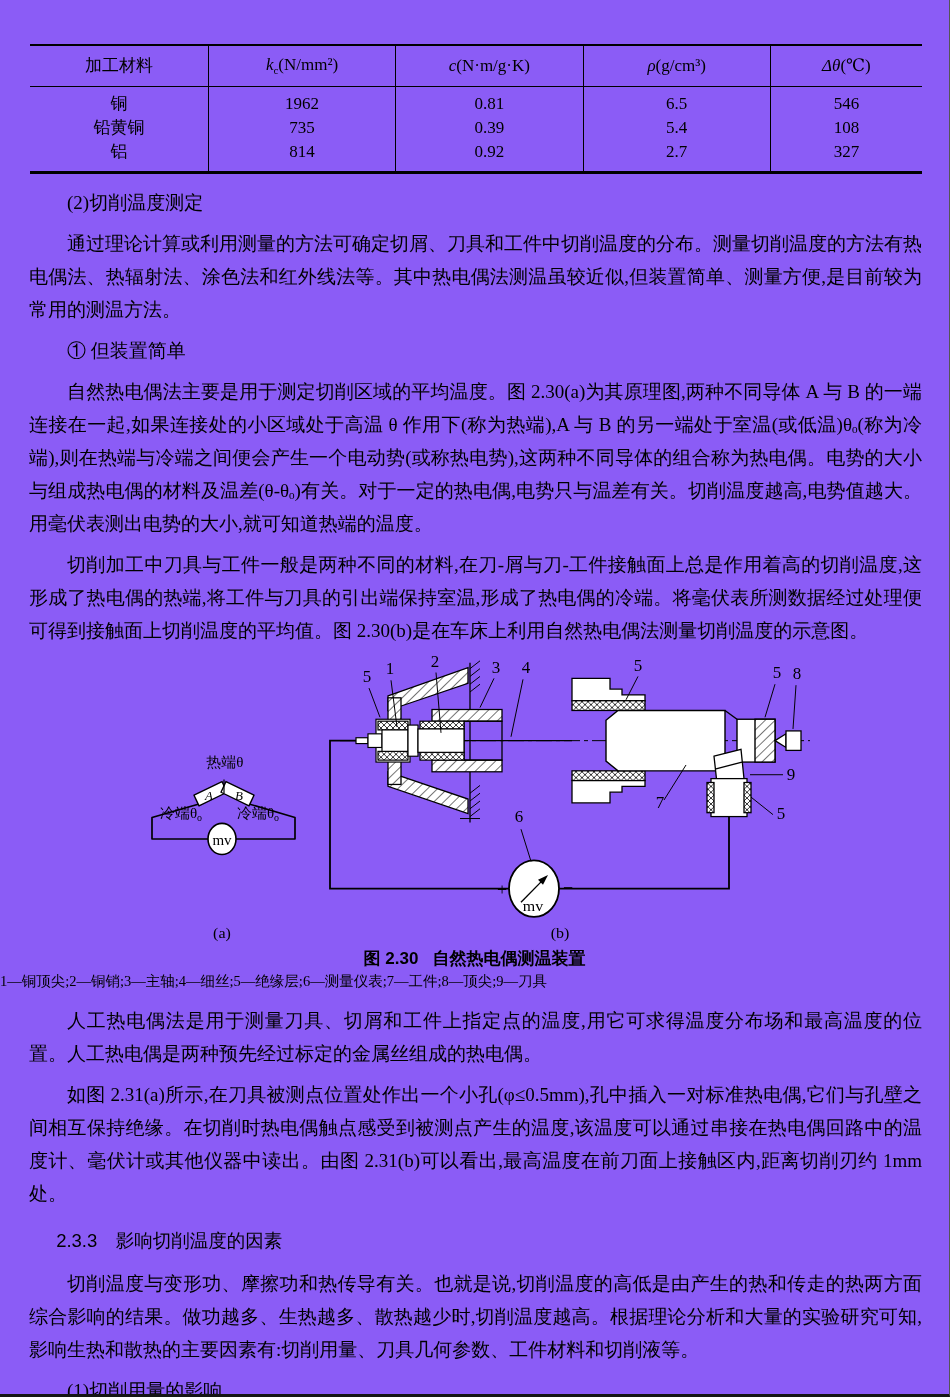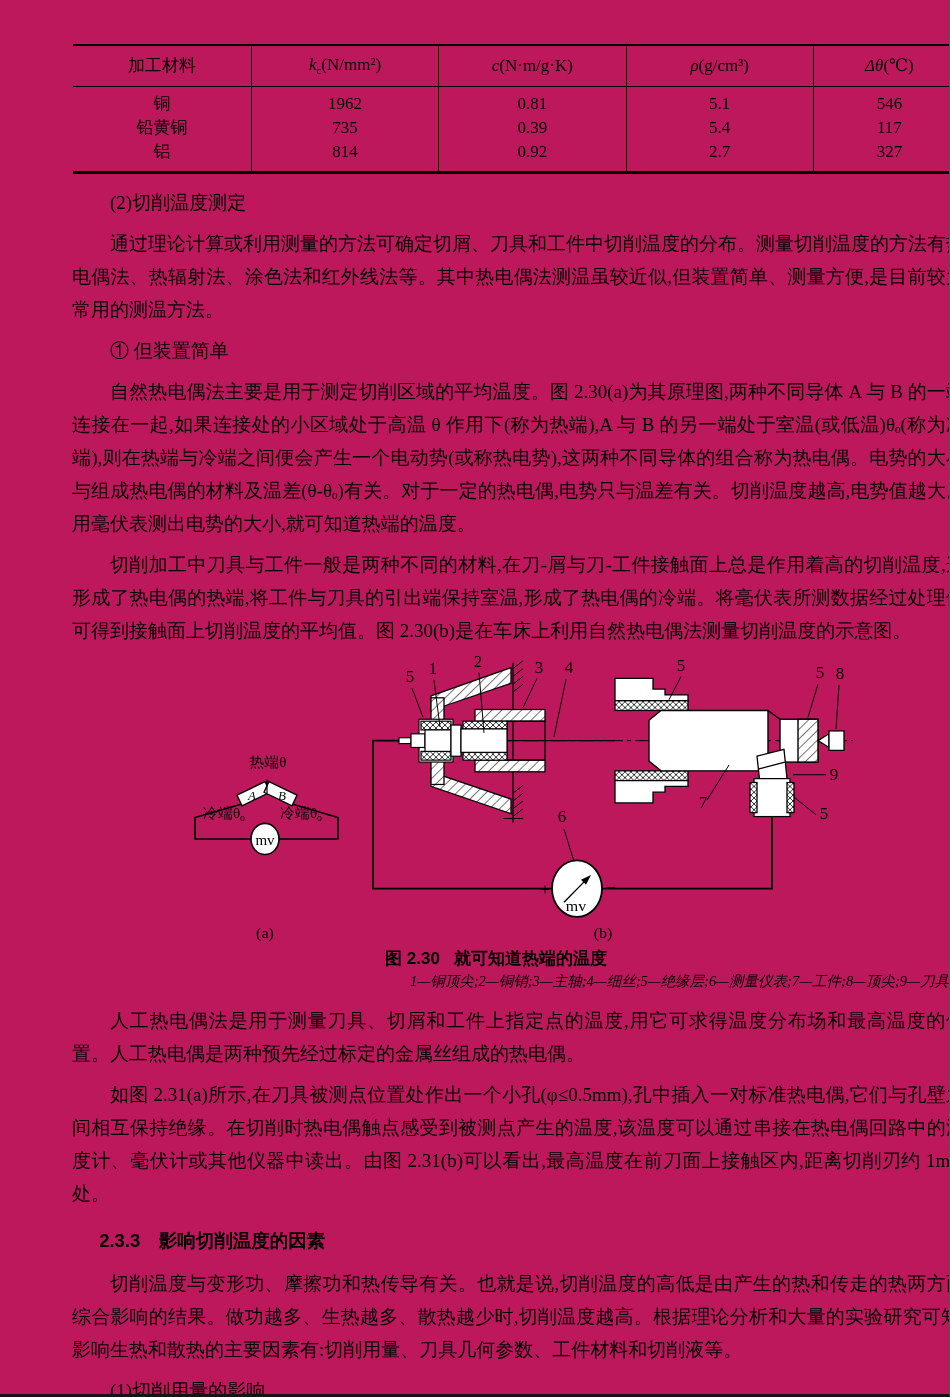--- a/index.html
+++ b/index.html
@@ -1,51 +1,51 @@
 <!DOCTYPE html>
 <html><head>
 <meta charset="utf-8">
 <style>
   html,body{margin:0;padding:0;background:#fff;}
   .page{
-    position:relative;width:950px;height:1397px;background:#be185d;color:#000;
+    position:relative;width:950px;height:1397px;background:#8b5cf6;color:#000;
     font-family:"Liberation Serif","DejaVu Serif",serif;overflow:hidden;
-    border-bottom:3px solid #151515;border-right:1px solid #555;box-sizing:border-box;padding-left:43px;
+    border-bottom:3px solid #151515;border-right:1px solid #555;box-sizing:border-box;
   }
   
   table.props{
     border-collapse:collapse;width:892px;margin:44px 0 0 30px;
     font-size:17px;text-align:center;table-layout:fixed;
   }
   table.props thead th{
     border-top:2px solid #000;border-bottom:1.5px solid #000;
     font-weight:normal;padding:8px 0 9px;
   }
   table.props th:not(:last-child), table.props td:not(:last-child){border-right:1px solid #000;}
   table.props tbody td{padding:0;line-height:24px;}
   table.props tbody tr:first-child td{padding-top:5px;}
   table.props tbody tr:last-child td{border-bottom:3px solid #000;padding-bottom:7px;}
   .mvar{font-style:italic;}
   sub.hsub{font-size:11px;}
   
   .text{width:909px;margin:12px 0 0 21px;font-size:19px;line-height:33px;text-align:justify;}
   .text p{margin:8px;text-indent:2em;}
   p.h233{
-    font-family:"Liberation Sans","DejaVu Sans",sans-serif;font-weight:bold;
+    font-family:"Liberation Sans","DejaVu Sans",sans-serif;font-weight:normal;
     font-size:18.5px;margin:14px 0 10px 0;text-indent:1.9em;
   }
   
   figure.f230{margin:4px 0 2px 0;padding:0;}
   figure.f230 svg{display:block;}
   figcaption.capline{
     text-align:center;font-family:"Liberation Sans","DejaVu Sans",sans-serif;
     font-weight:bold;font-size:17px;line-height:24px;
   }
   .cap-title{margin-left:14px;}
-  .legendline{text-align:right;font-size:14.5px;line-height:21px;font-style:italic;}
+  .legendline{text-align:left;font-size:14.5px;line-height:21px;}
   
   svg text{font-family:"Liberation Serif","DejaVu Serif",serif;fill:#000;}
   .callout{font-size:17px;}
   .cnlabel{font-size:15px;}
   .sublabel{font-size:16px;}
 </style>
 </head>
 <body>
 
 <div class="page">
@@ -65,29 +65,29 @@
         <th><span class="mvar">c</span><span>(N·m/g·K)</span></th>
         <th><span class="mvar">ρ</span><span>(g/cm³)</span></th>
         <th><span class="mvar">Δθ</span><span>(℃)</span></th>
       </tr>
     </thead>
     <tbody>
       <tr>
         <td>铜</td>
         <td>1962</td>
         <td>0.81</td>
-        <td>5.1</td>
+        <td>6.5</td>
         <td>546</td>
       </tr>
       <tr>
         <td>铅黄铜</td>
         <td>735</td>
         <td>0.39</td>
         <td>5.4</td>
-        <td>117</td>
+        <td>108</td>
       </tr>
       <tr>
         <td>铝</td>
         <td>814</td>
         <td>0.92</td>
         <td>2.7</td>
         <td>327</td>
       </tr>
     </tbody>
   </table>
@@ -210,21 +210,21 @@
         <text x="797" y="25" text-anchor="middle" class="callout">8</text>
         <text x="791" y="128" text-anchor="middle" class="callout">9</text>
         <text x="660" y="157" text-anchor="middle" class="callout">7</text>
         <text x="781" y="169" text-anchor="middle" class="callout">5</text>
         <text x="519" y="172" text-anchor="middle" class="callout">6</text>
         <text x="560" y="291" text-anchor="middle" class="sublabel">(b)</text>
       </g>
     </svg>
 
     <figcaption class="capline">
-      <span>图 2.30</span><span class="cap-title">就可知道热端的温度</span>
+      <span>图 2.30</span><span class="cap-title">自然热电偶测温装置</span>
     </figcaption>
     <div class="legendline">1—铜顶尖;2—铜销;3—主轴;4—细丝;5—绝缘层;6—测量仪表;7—工件;8—顶尖;9—刀具</div>
   </figure>
 
   <div class="text">
     <p>人工热电偶法是用于测量刀具、切屑和工件上指定点的温度,用它可求得温度分布场和最高温度的位置。人工热电偶是两种预先经过标定的金属丝组成的热电偶。</p>
     <p>如图 2.31(a)所示,在刀具被测点位置处作出一个小孔(φ≤0.5mm),孔中插入一对标准热电偶,它们与孔壁之间相互保持绝缘。在切削时热电偶触点感受到被测点产生的温度,该温度可以通过串接在热电偶回路中的温度计、毫伏计或其他仪器中读出。由图 2.31(b)可以看出,最高温度在前刀面上接触区内,距离切削刃约 1mm 处。</p>
     <p class="h233">2.3.3　影响切削温度的因素</p>
     <p>切削温度与变形功、摩擦功和热传导有关。也就是说,切削温度的高低是由产生的热和传走的热两方面综合影响的结果。做功越多、生热越多、散热越少时,切削温度越高。根据理论分析和大量的实验研究可知,影响生热和散热的主要因素有:切削用量、刀具几何参数、工件材料和切削液等。</p>
     <p>(1)切削用量的影响</p>

